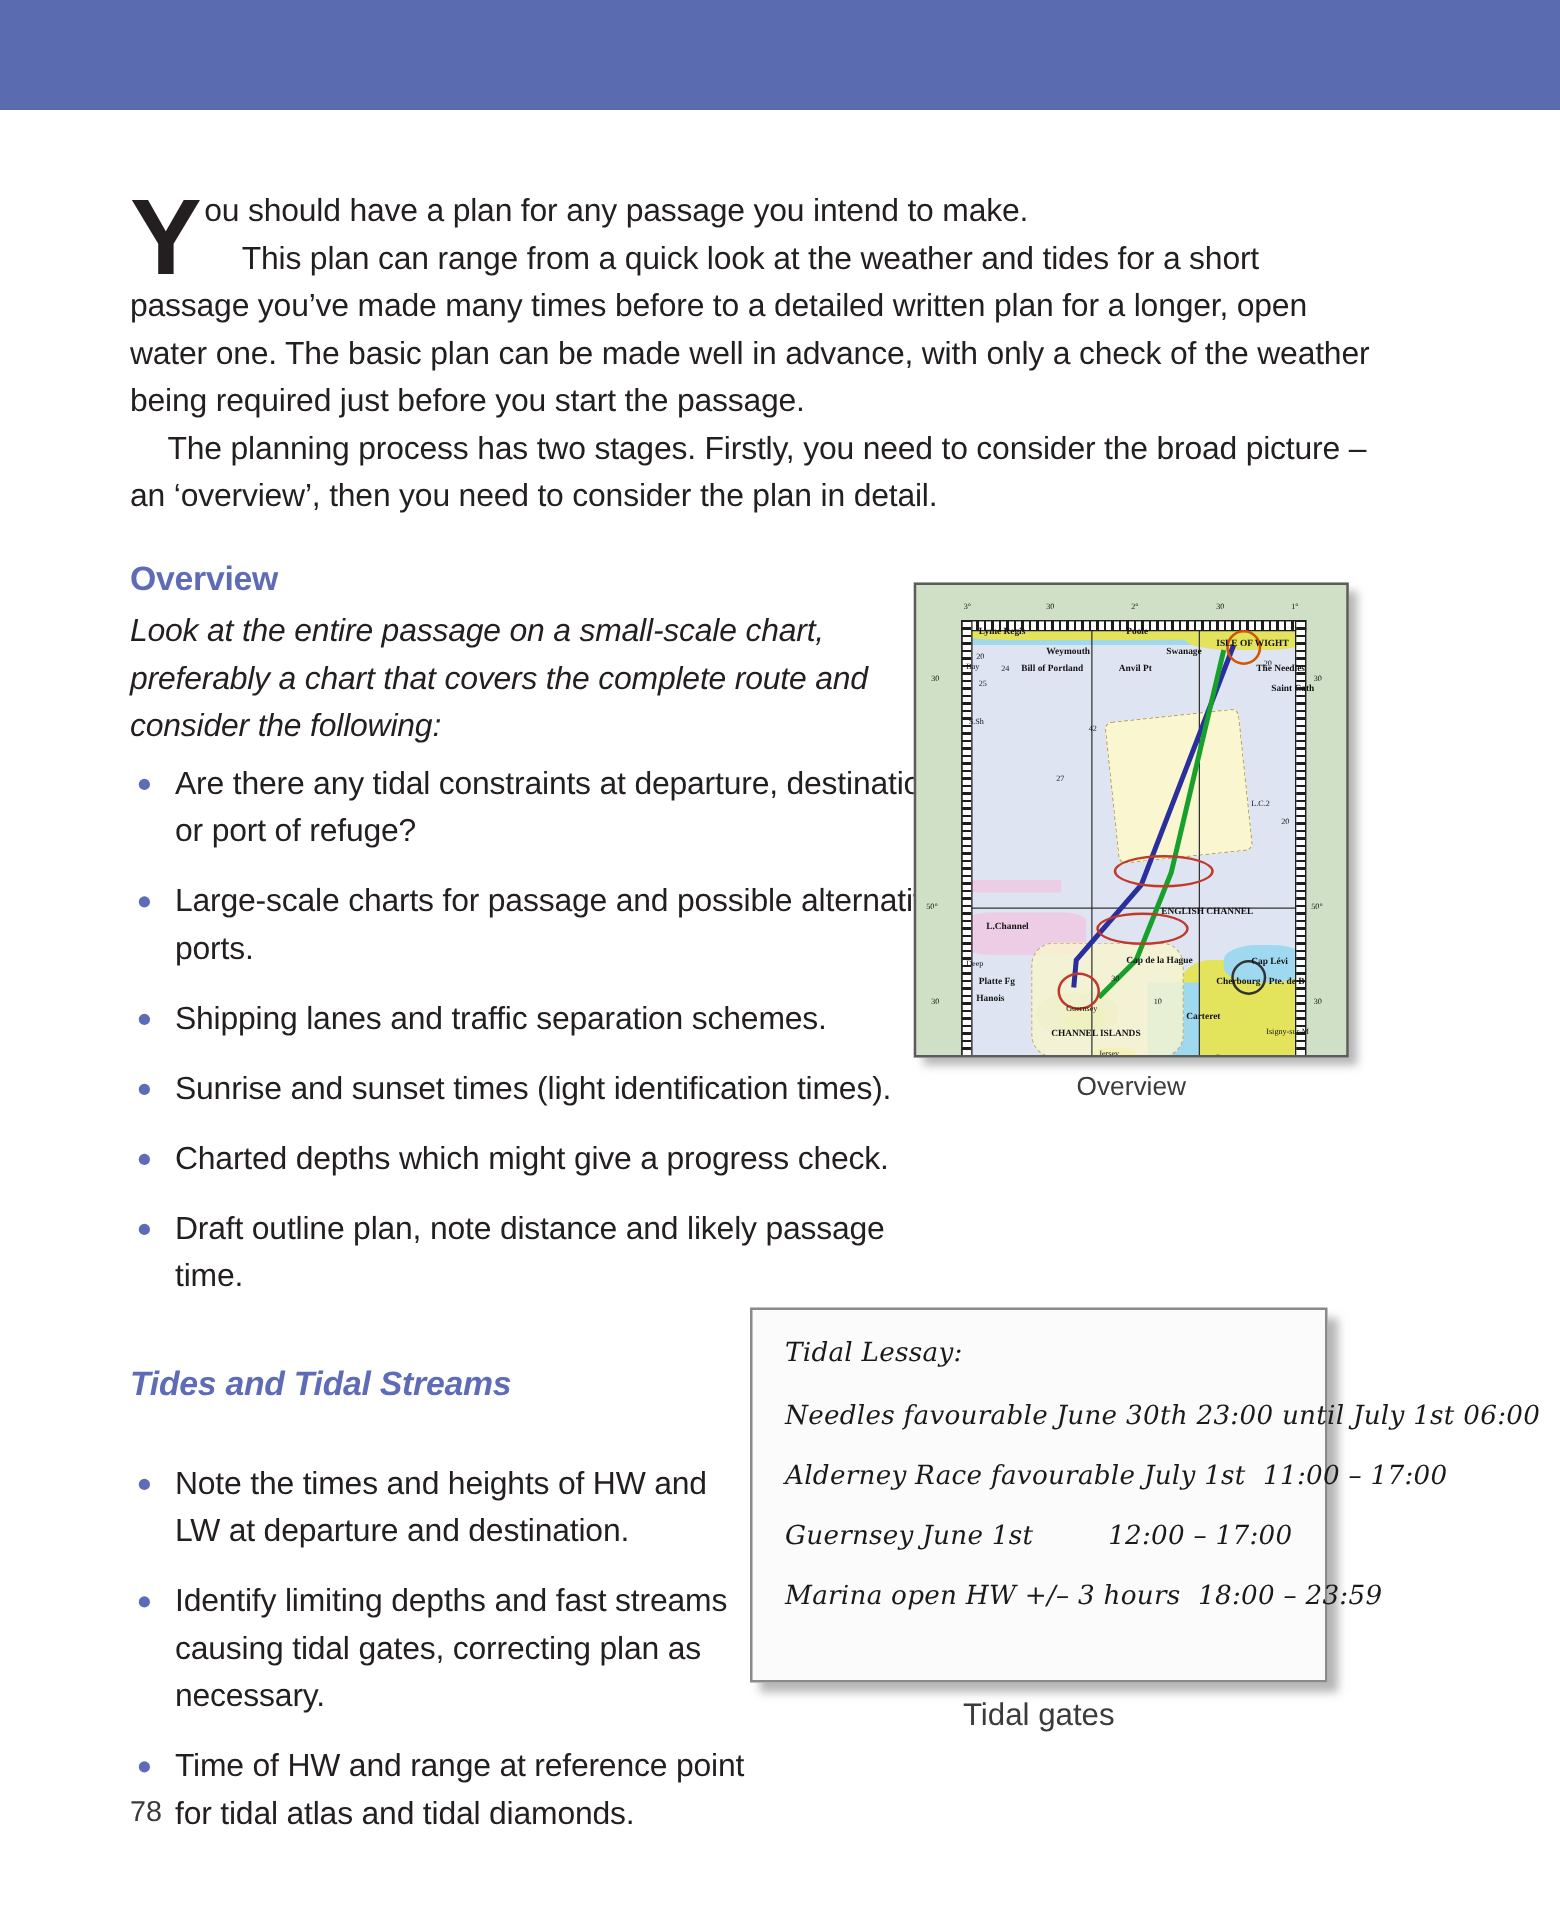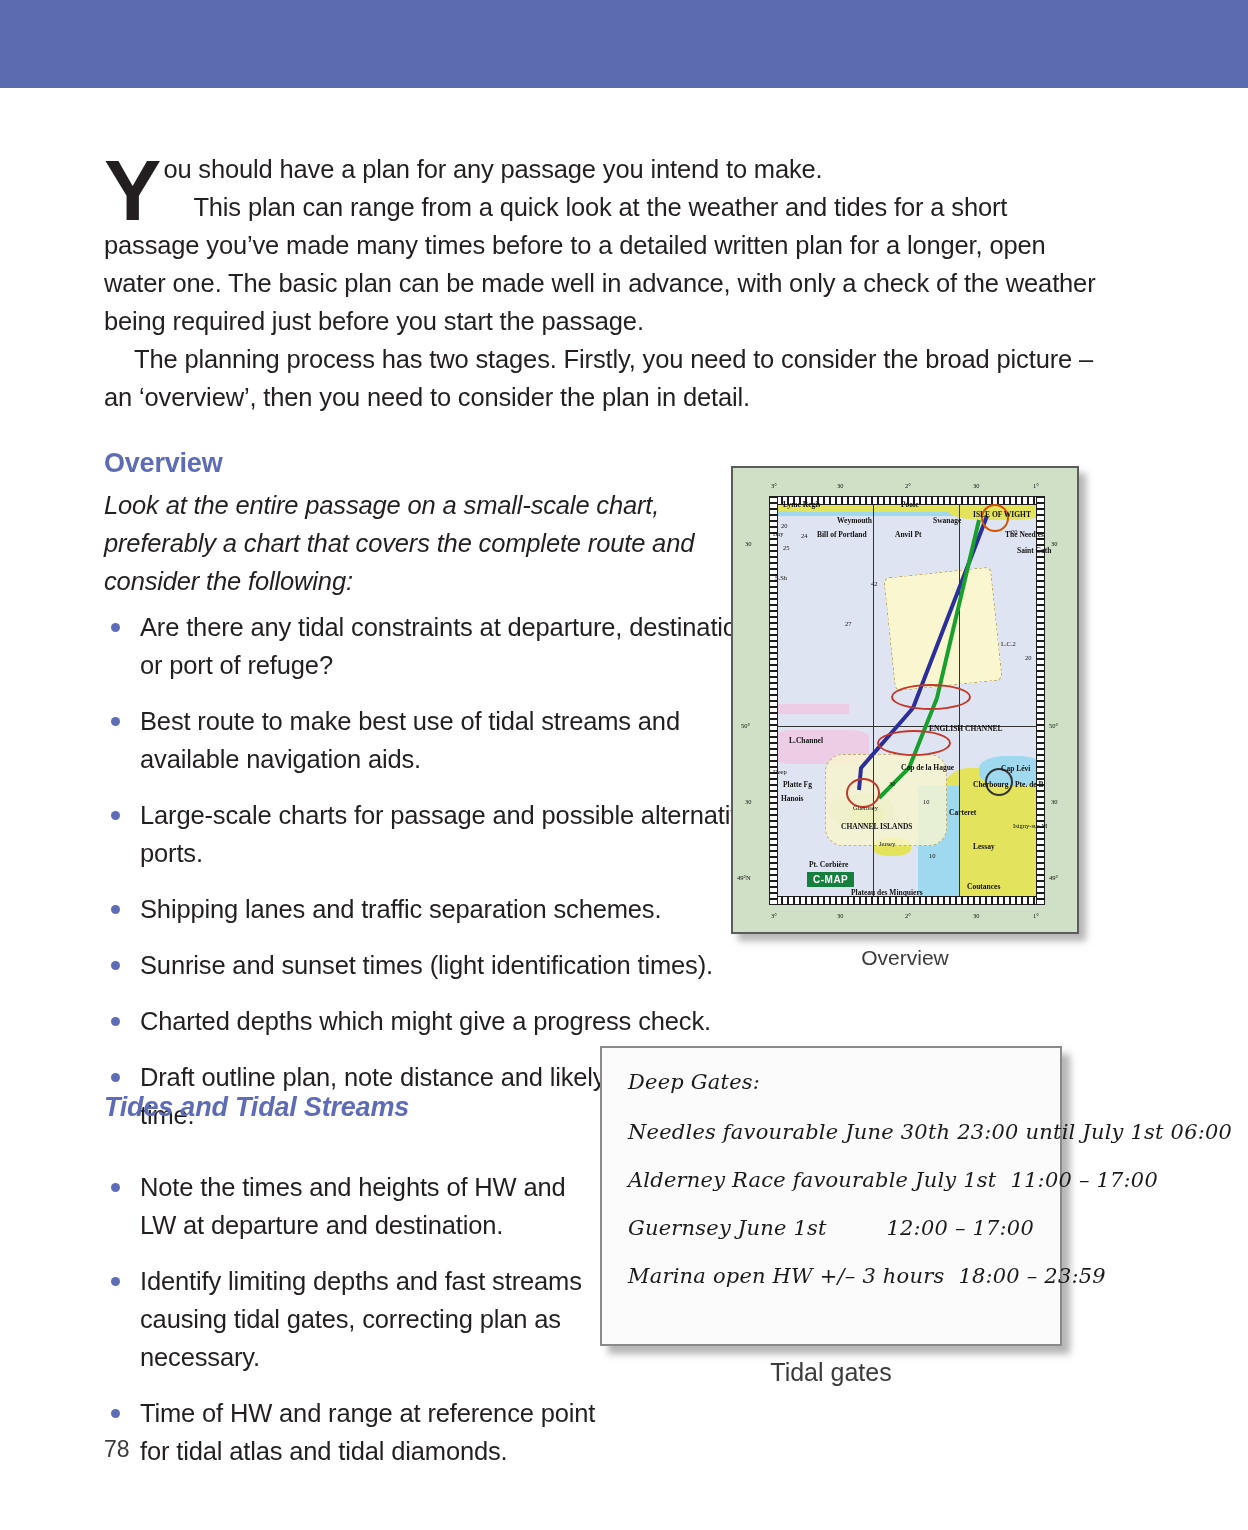--- a/index.html
+++ b/index.html
@@ -119,21 +119,21 @@
     font-size: 21px;
     color: #3b3b3b;
     margin-top: 12px;
     font-family: "Liberation Sans", sans-serif;
   }
 
   
   #figure-chart { left: 731px; top: 378px; }
   #chart-frame {
     width: 348px;
-    height: 468px;
+    height: 380px;
     border: 2px solid #5c5c5c;
     background: #cfe0c6;
     box-shadow: 7px 7px 7px rgba(120,120,120,0.55);
     overflow: hidden;
   }
   .chart-inner {
     position: absolute;
     left: 0; top: 0;
     width: 344px; height: 464px;
   }
@@ -257,21 +257,20 @@
   </div>
 
   <div class="h-section" id="overview-heading">Overview</div>
 
   <div class="lead">
     <p>Look at the entire passage on a small-scale chart, preferably a chart that covers the complete route and consider the following:</p>
   </div>
 
   <ul class="bullets" id="overview-bullets">
     <li>Are there any tidal constraints at departure, destination or port of refuge?</li>
-    <li>Best route to make best use of tidal streams and available navigation aids.</li>
     <li>Large-scale charts for passage and possible alternative ports.</li>
     <li>Shipping lanes and traffic separation schemes.</li>
     <li>Sunrise and sunset times (light identification times).</li>
     <li>Charted depths which might give a progress check.</li>
     <li>Draft outline plan, note distance and likely passage time.</li>
   </ul>
 
   <div class="h-section italic" id="tides-heading">Tides and Tidal Streams</div>
 
   <ul class="bullets" id="tides-bullets">
@@ -390,21 +389,21 @@
         <div class="chart-label small" style="left:156px; top:312px;">30</div>
 
         <div class="cmap-logo" style="left:42px; top:404px;">C-MAP</div>
       </div>
     </div>
     <div class="caption">Overview</div>
   </div>
 
   <div class="figure" id="figure-tidal">
     <div class="frame" id="tidal-frame">
-      <div class="hand hand-title">Deep Gates:</div>
+      <div class="hand hand-title">Tidal Lessay:</div>
 
       <div class="hand hand-row single">
         <span class="lbl">Needles favourable June 30th 23:00 until July 1st 06:00</span>
         <span class="val"></span>
       </div>
       <div class="hand hand-row">
         <span class="lbl">Alderney Race favourable July 1st</span>
         <span class="val">11:00 – 17:00</span>
       </div>
       <div class="hand hand-row">

